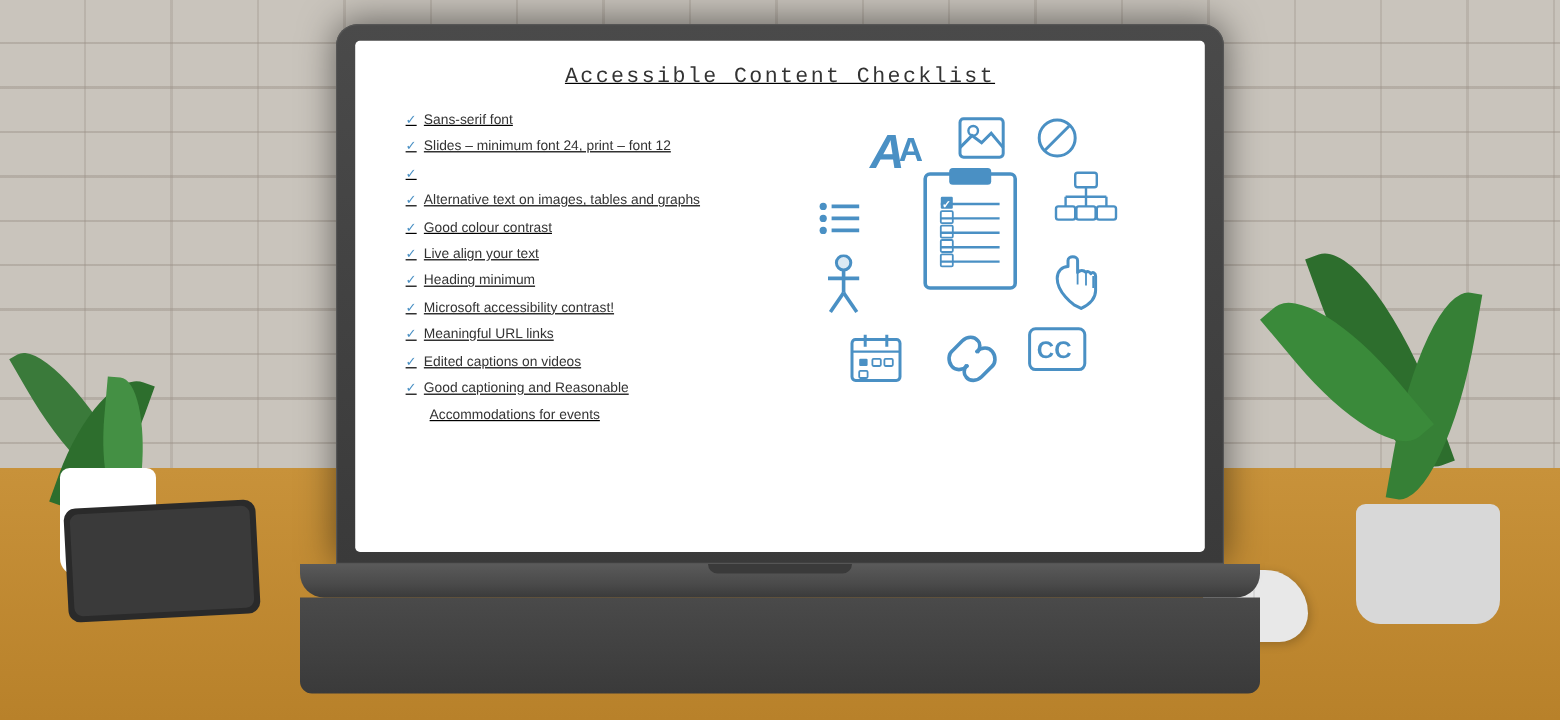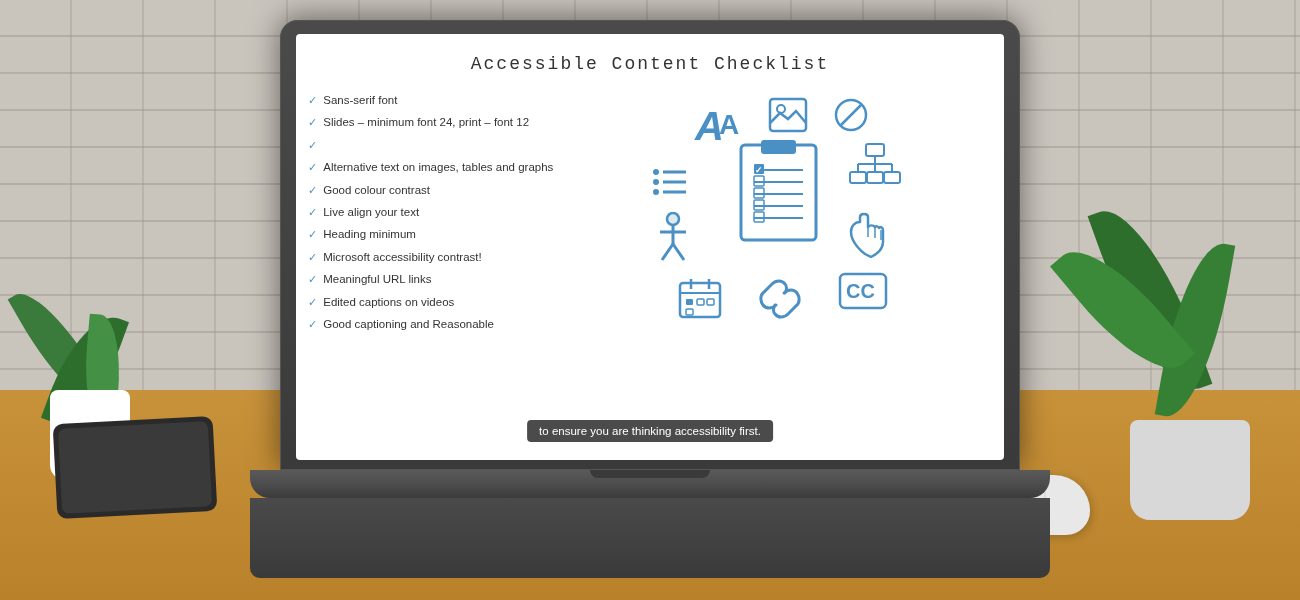--- a/index.html
+++ b/index.html
@@ -183,22 +183,23 @@
     .laptop-keyboard {
       width: 800px;
       height: 80px;
       background: linear-gradient(180deg, #4a4a4a 0%, #3a3a3a 100%);
       margin-left: -30px;
       border-radius: 0 0 10px 10px;
     }
 
     
     .screen-content {
-      padding: 20px 12px;
+      padding: 20px 42px;
       height: 100%;
+      text-decoration: underline;
     }
 
     .screen-title {
       text-align: center;
       font-size: 18px;
       font-weight: normal;
       letter-spacing: 2px;
       color: #333;
       margin-bottom: 18px;
       font-family: 'Courier New', monospace;
@@ -252,21 +253,21 @@
     
     .icon-font { top: 10px; left: 55px; font-size: 36px; }
     .icon-image { top: 5px; left: 130px; font-size: 28px; }
     .icon-no { top: 5px; left: 195px; font-size: 28px; }
     .icon-list { top: 70px; left: 10px; font-size: 32px; }
     .icon-document { top: 45px; left: 95px; width: 90px; height: 110px; }
     .icon-org { top: 50px; left: 210px; font-size: 28px; }
     .icon-person { top: 120px; left: 10px; font-size: 36px; }
     .icon-calendar { top: 185px; left: 40px; font-size: 30px; }
     .icon-link { top: 185px; left: 120px; font-size: 30px; }
-    .icon-cc { top: 180px; left: 200px; font-size: 28px; }
+    .icon-cc { top: 180px; left: 188px; font-size: 28px; }
     .icon-hand { top: 120px; left: 205px; font-size: 30px; }
 
     
     .doc-svg {
       width: 85px;
       height: 105px;
     }
 
     
     .tooltip {
@@ -421,20 +422,23 @@
               <span class="check-icon">✓</span>
               <span>Meaningful URL links</span>
             </div>
             <div class="checklist-item">
               <span class="check-icon">✓</span>
               <span>Edited captions on videos</span>
             </div>
             <div class="checklist-item">
               <span class="check-icon">✓</span>
               <span>Good captioning and Reasonable</span>
+            </div>
+            <div class="checklist-item indented">
+              <span>Accommodations for events</span>
             </div>
 
           </div>
 
           <div class="icons-section">
 
             <div class="icon-item icon-font">
               <svg width="50" height="45" viewBox="0 0 50 45">
                 <text x="2" y="38" font-family="Arial" font-size="40" font-weight="bold" fill="#4a90c4" style="font-style:italic">A</text>
                 <text x="26" y="32" font-family="Arial" font-size="28" font-weight="bold" fill="#4a90c4">A</text>
@@ -543,20 +547,19 @@
                 <path d="M22 42 C22 42 8 32 8 20 C8 14 12 10 17 10 L17 5 C17 3 19 2 21 2 C23 2 25 3 25 5 L25 15 C27 13 30 13 32 15 C33 14 35 14 36 16 C38 14 40 16 40 18 L40 30 C40 37 34 42 28 45 Z" fill="none" stroke="#4a90c4" stroke-width="2.5" stroke-linejoin="round"></path>
                 <line x1="25" y1="15" x2="25" y2="25" stroke="#4a90c4" stroke-width="1.5"></line>
                 <line x1="32" y1="16" x2="32" y2="26" stroke="#4a90c4" stroke-width="1.5"></line>
                 <line x1="38" y1="18" x2="38" y2="28" stroke="#4a90c4" stroke-width="1.5"></line>
               </svg>
             </div>
 
           </div>
         </div>
 
-        <div class="tooltip">to ensure you are thinking accessibility first.</div>
 
       </div>
     </div>
   </div>
   <div class="laptop-base"></div>
   <div class="laptop-keyboard"></div>
 </div>
 
 </body></html>

